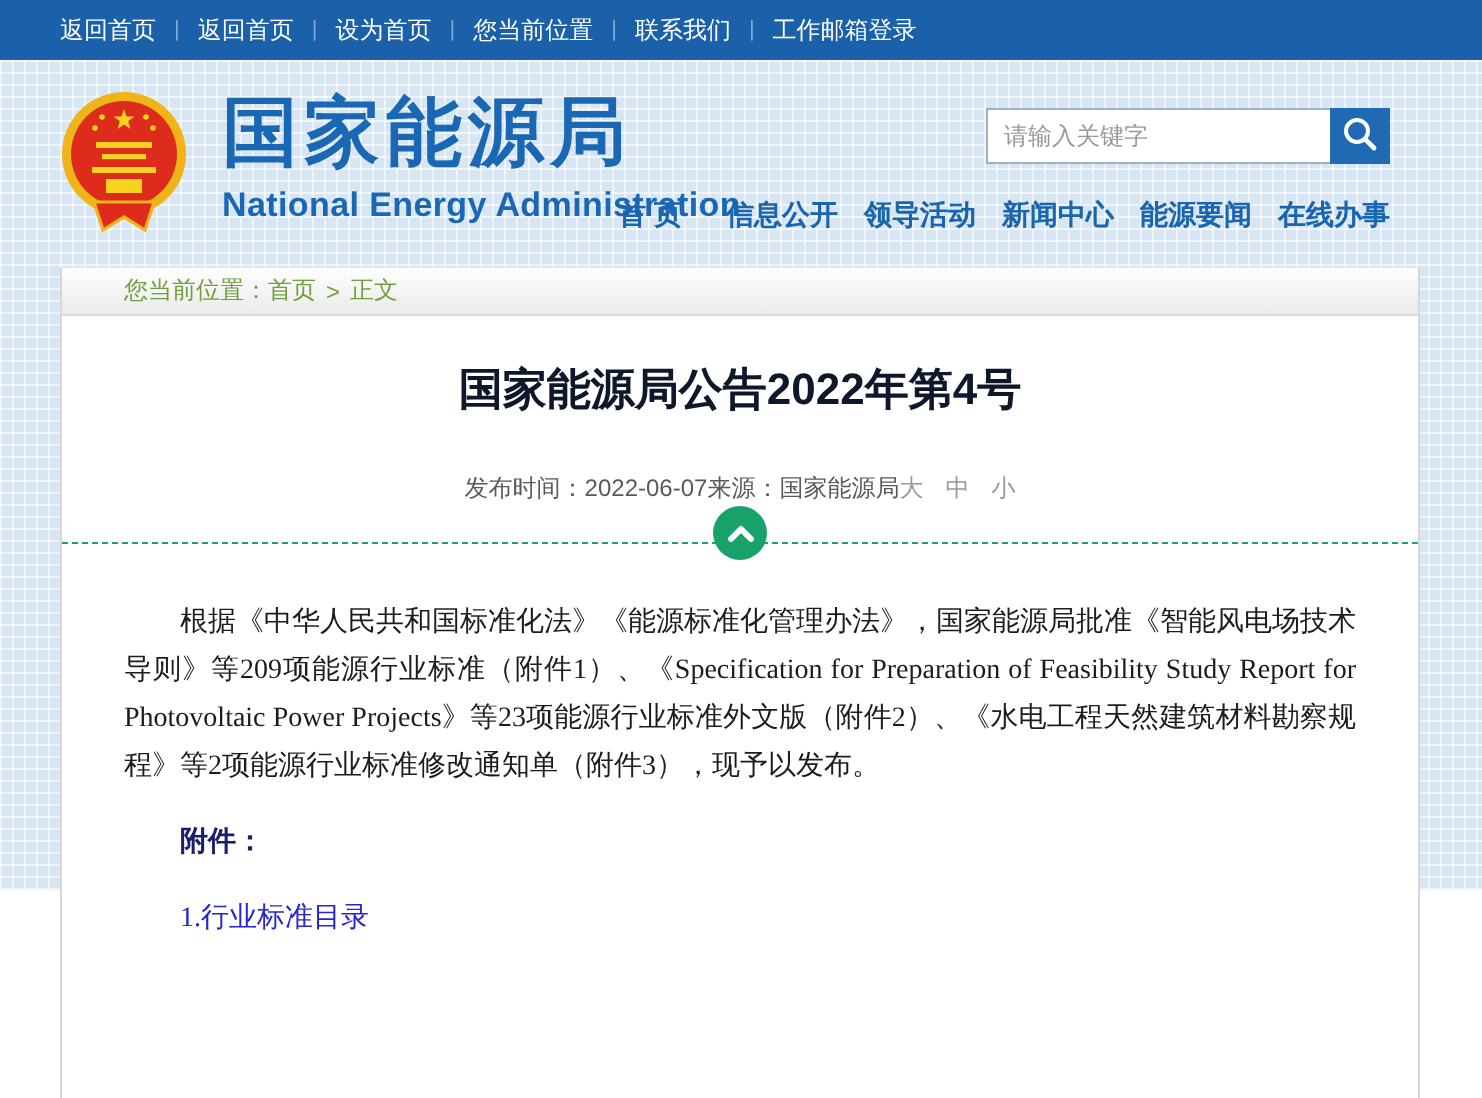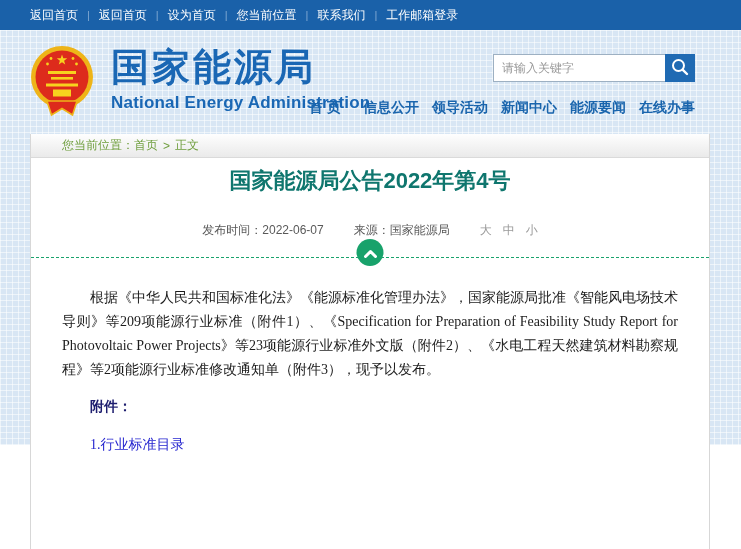--- a/index.html
+++ b/index.html
@@ -50,24 +50,24 @@
   .content { position:relative; z-index:1; margin-left:30px; width:680px; height:503px;
              background:#fff; border-left:1px solid #d7d7d7; border-right:1px solid #d7d7d7;
              overflow:hidden; }
   .breadcrumb { height:24px; background:linear-gradient(#fefefe,#eaeaea);
                 border-bottom:1px solid #dadada; display:flex; align-items:center;
                 padding-left:31px; font-size:12px; color:#6f9e3d; }
   .breadcrumb a { color:#6f9e3d; text-decoration:none; }
   .breadcrumb .bc-sep { margin:0 5px; }
 
   .article { padding:0 31px; }
-  .title { margin-top:8px; text-align:center; font-size:22px; font-weight:600; color:#0f766e; }
+  .title { margin-top:22px; text-align:center; font-size:22px; font-weight:600; color:#0f172a; }
 
   .meta { margin-top:26px; display:flex; justify-content:center; align-items:center;
-          gap:30px; font-size:12px; color:#595959; }
+          font-size:12px; color:#595959; }
   .meta .sizes { display:flex; gap:11px; color:#999; }
   .meta .sizes span { cursor:pointer; }
 
   .divider { position:relative; margin:18px -31px 0; border-top:1px dashed #1aa36c; }
   .collapse-btn { position:absolute; left:50%; top:-19px; transform:translateX(-50%);
                   width:27px; height:27px; border-radius:50%; background:#18a26b;
                   display:flex; align-items:center; justify-content:center; cursor:pointer; }
 
   .body-text { margin-top:28px; font-family:"Liberation Serif", serif; font-size:14px;
                line-height:24px; color:#1c1c1c; text-indent:2em; text-align:justify; }

